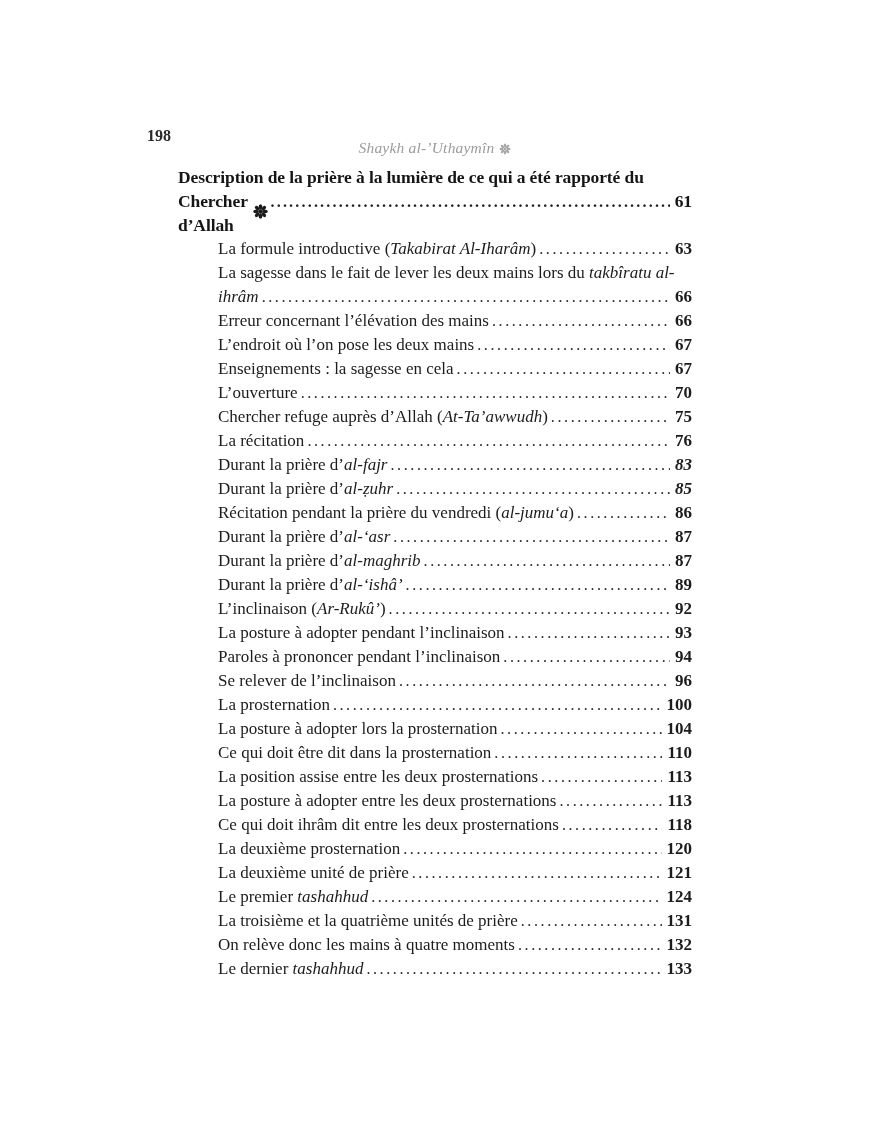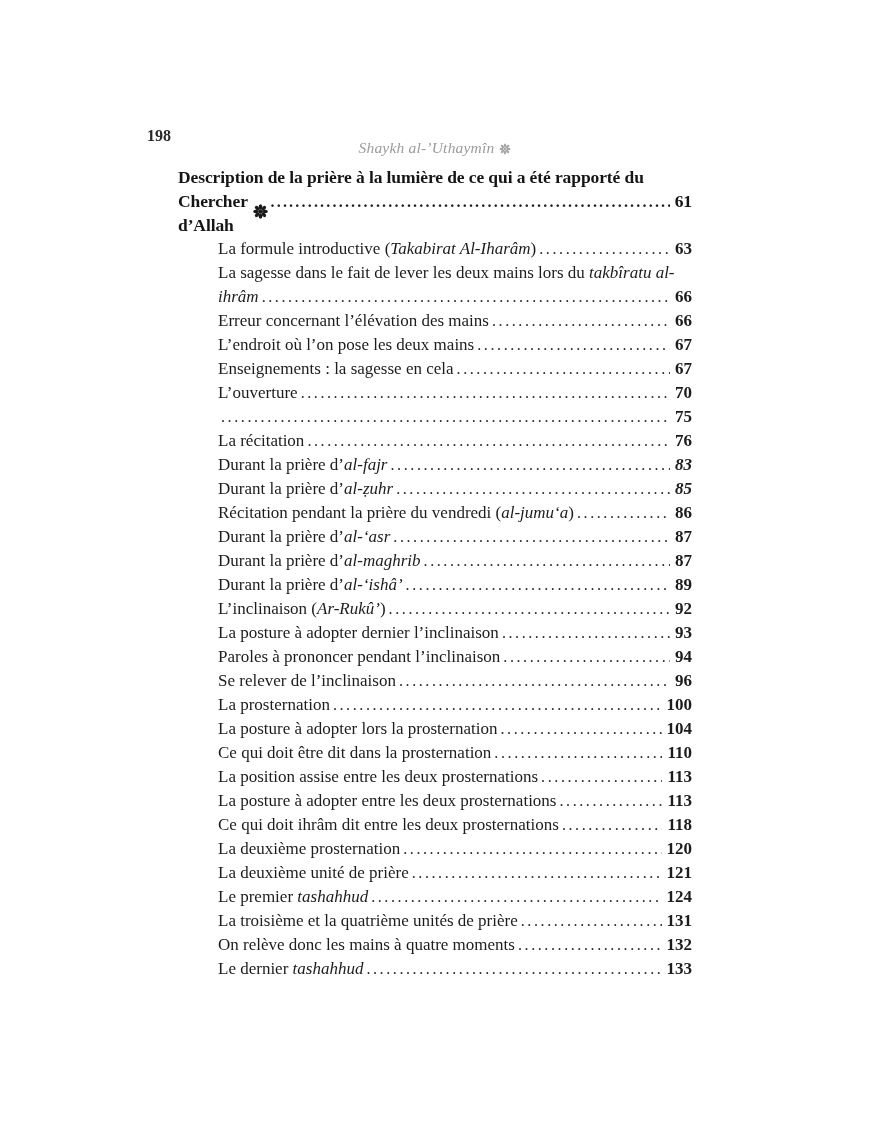--- a/index.html
+++ b/index.html
@@ -128,20 +128,21 @@
         </div>
         <div class="toc-entry">
           <div class="toc-line">
             <span class="toc-label"><span>L’ouverture </span></span>
             <span class="toc-dots">................................................................................................................................................................................................................................................</span>
             <span class="toc-page">70</span>
           </div>
         </div>
         <div class="toc-entry">
           <div class="toc-line">
+            <span class="toc-label"><span>Chercher refuge auprès d’Allah (</span><span class="it">At-Ta’awwudh</span><span>) </span></span>
             <span class="toc-dots">................................................................................................................................................................................................................................................</span>
             <span class="toc-page">75</span>
           </div>
         </div>
         <div class="toc-entry">
           <div class="toc-line">
             <span class="toc-label"><span>La récitation</span></span>
             <span class="toc-dots">................................................................................................................................................................................................................................................</span>
             <span class="toc-page">76</span>
           </div>
@@ -190,21 +191,21 @@
         </div>
         <div class="toc-entry">
           <div class="toc-line">
             <span class="toc-label"><span>L’inclinaison (</span><span class="it">Ar-Rukû’</span><span>)</span></span>
             <span class="toc-dots">................................................................................................................................................................................................................................................</span>
             <span class="toc-page">92</span>
           </div>
         </div>
         <div class="toc-entry">
           <div class="toc-line">
-            <span class="toc-label"><span>La posture à adopter dernier l’inclinaison</span></span>
+            <span class="toc-label"><span>La posture à adopter pendant l’inclinaison</span></span>
             <span class="toc-dots">................................................................................................................................................................................................................................................</span>
             <span class="toc-page">93</span>
           </div>
         </div>
         <div class="toc-entry">
           <div class="toc-line">
             <span class="toc-label"><span>Paroles à prononcer pendant l’inclinaison</span></span>
             <span class="toc-dots">................................................................................................................................................................................................................................................</span>
             <span class="toc-page">94</span>
           </div>

